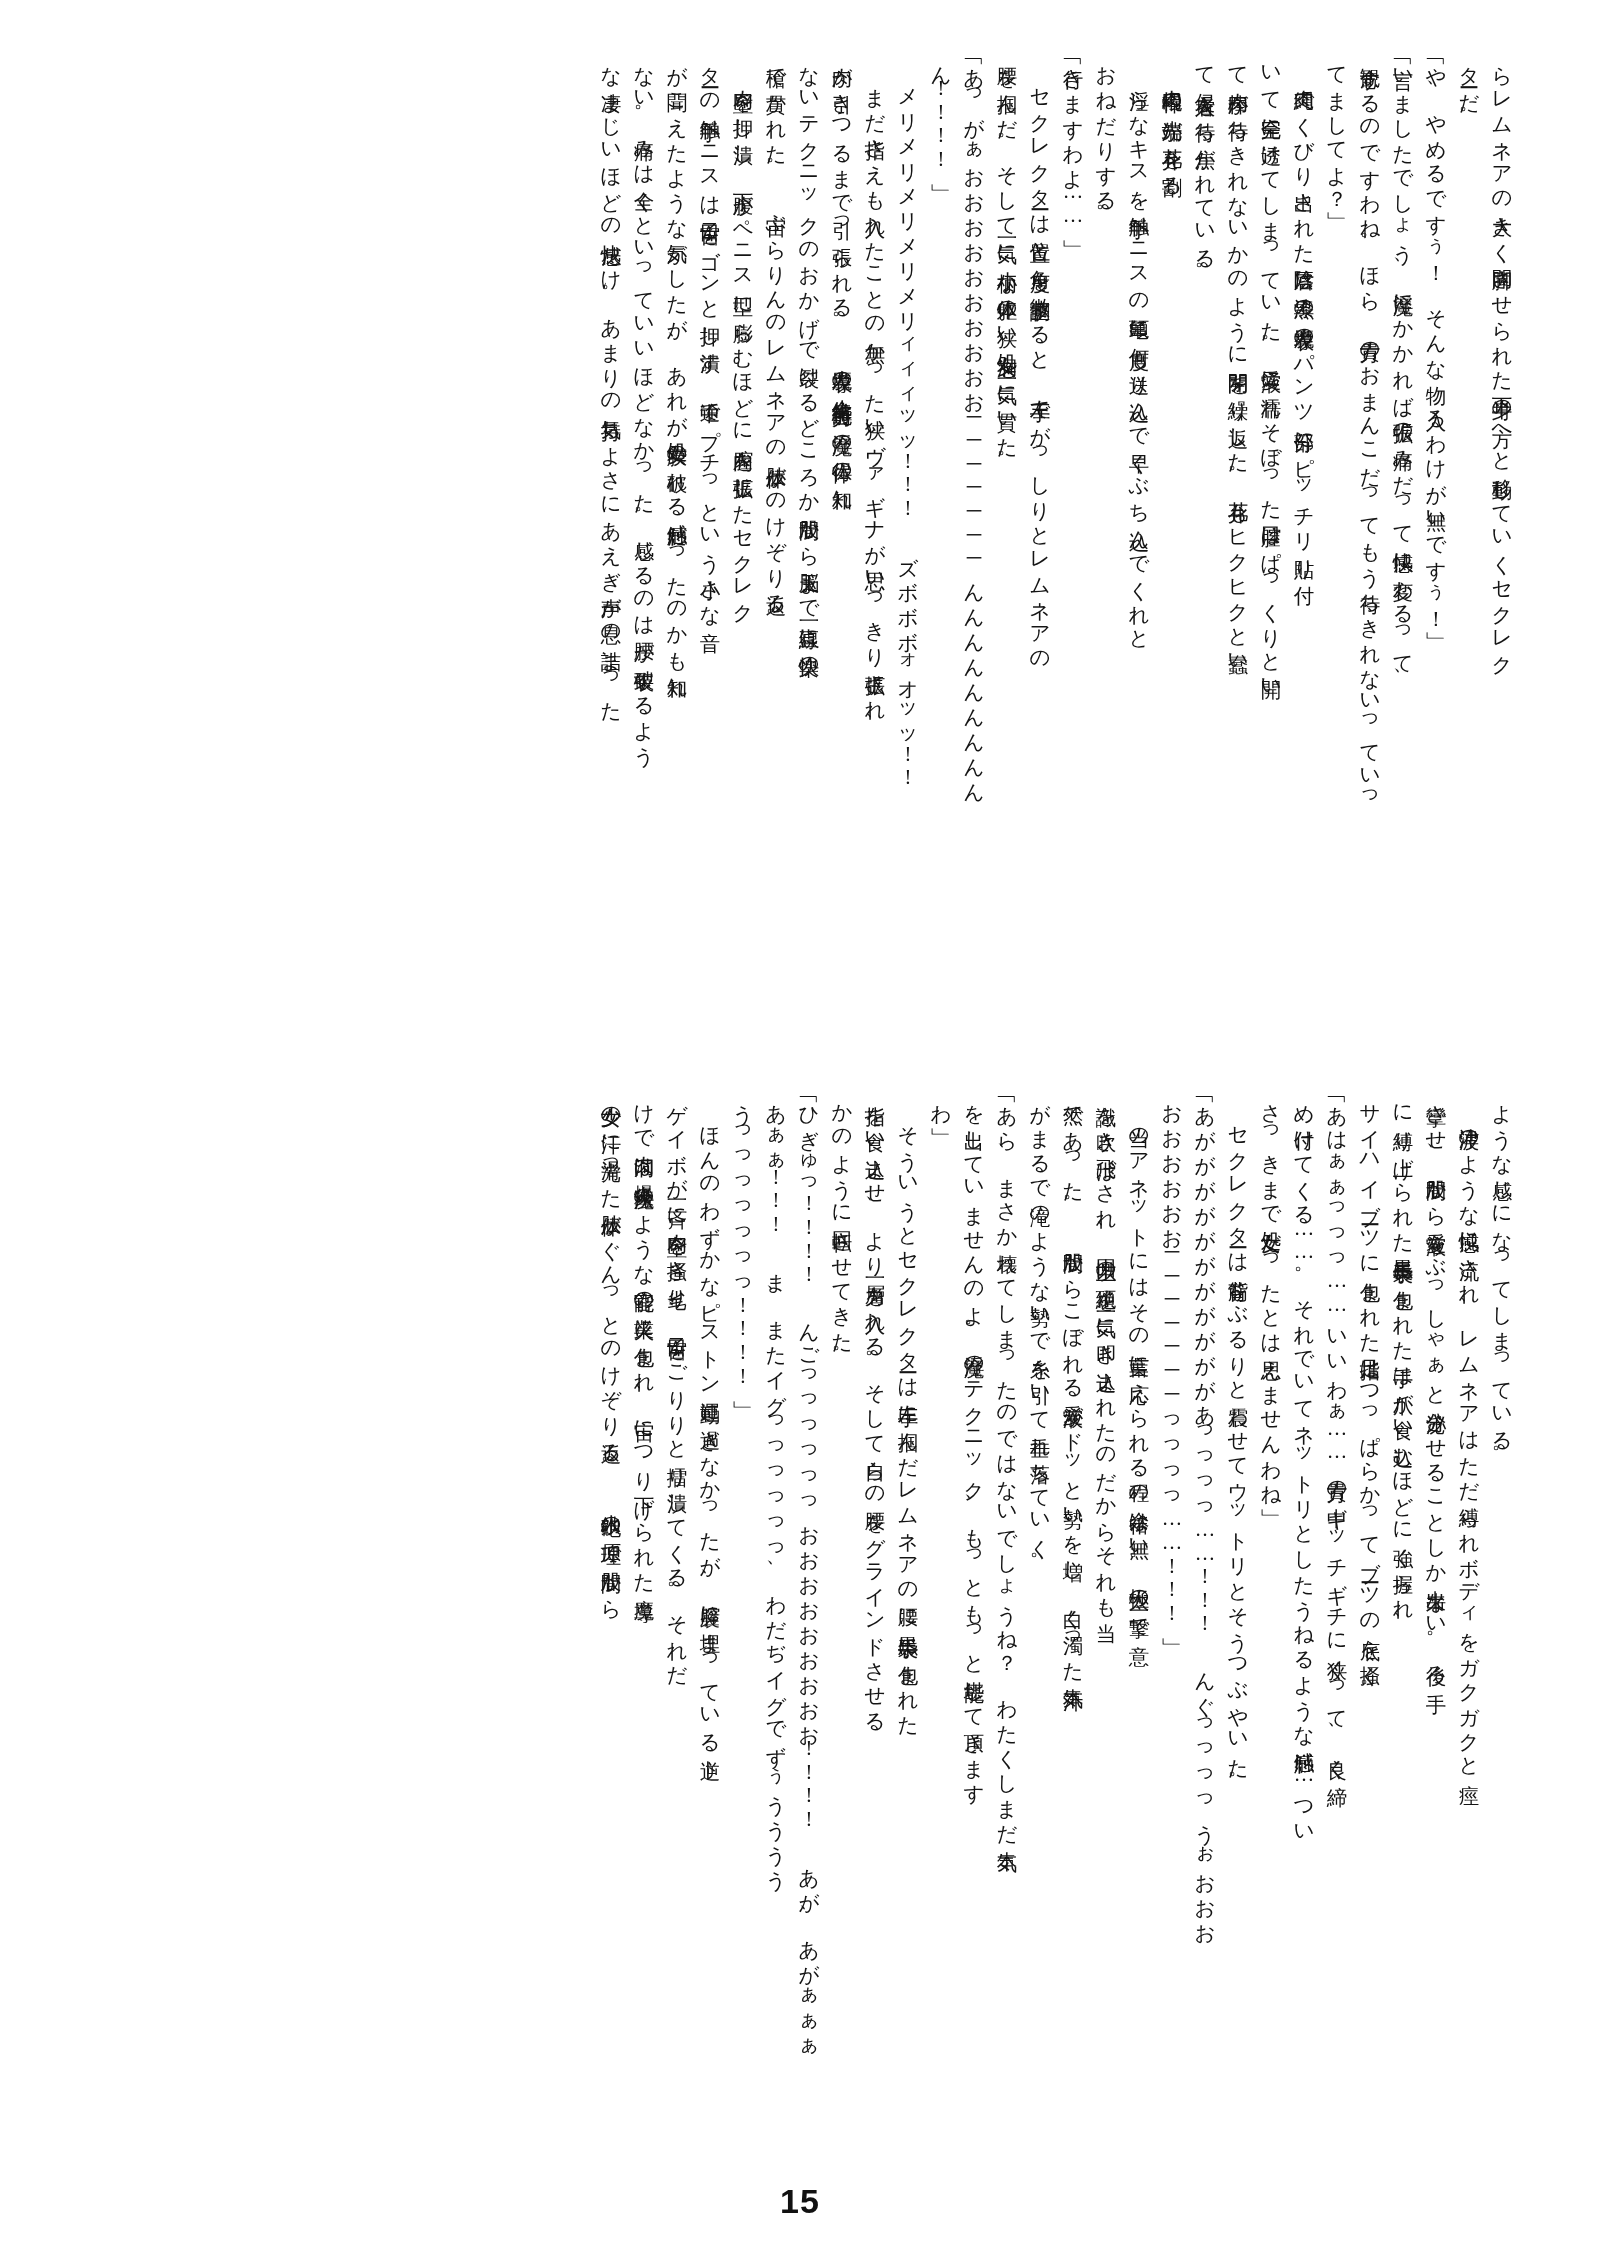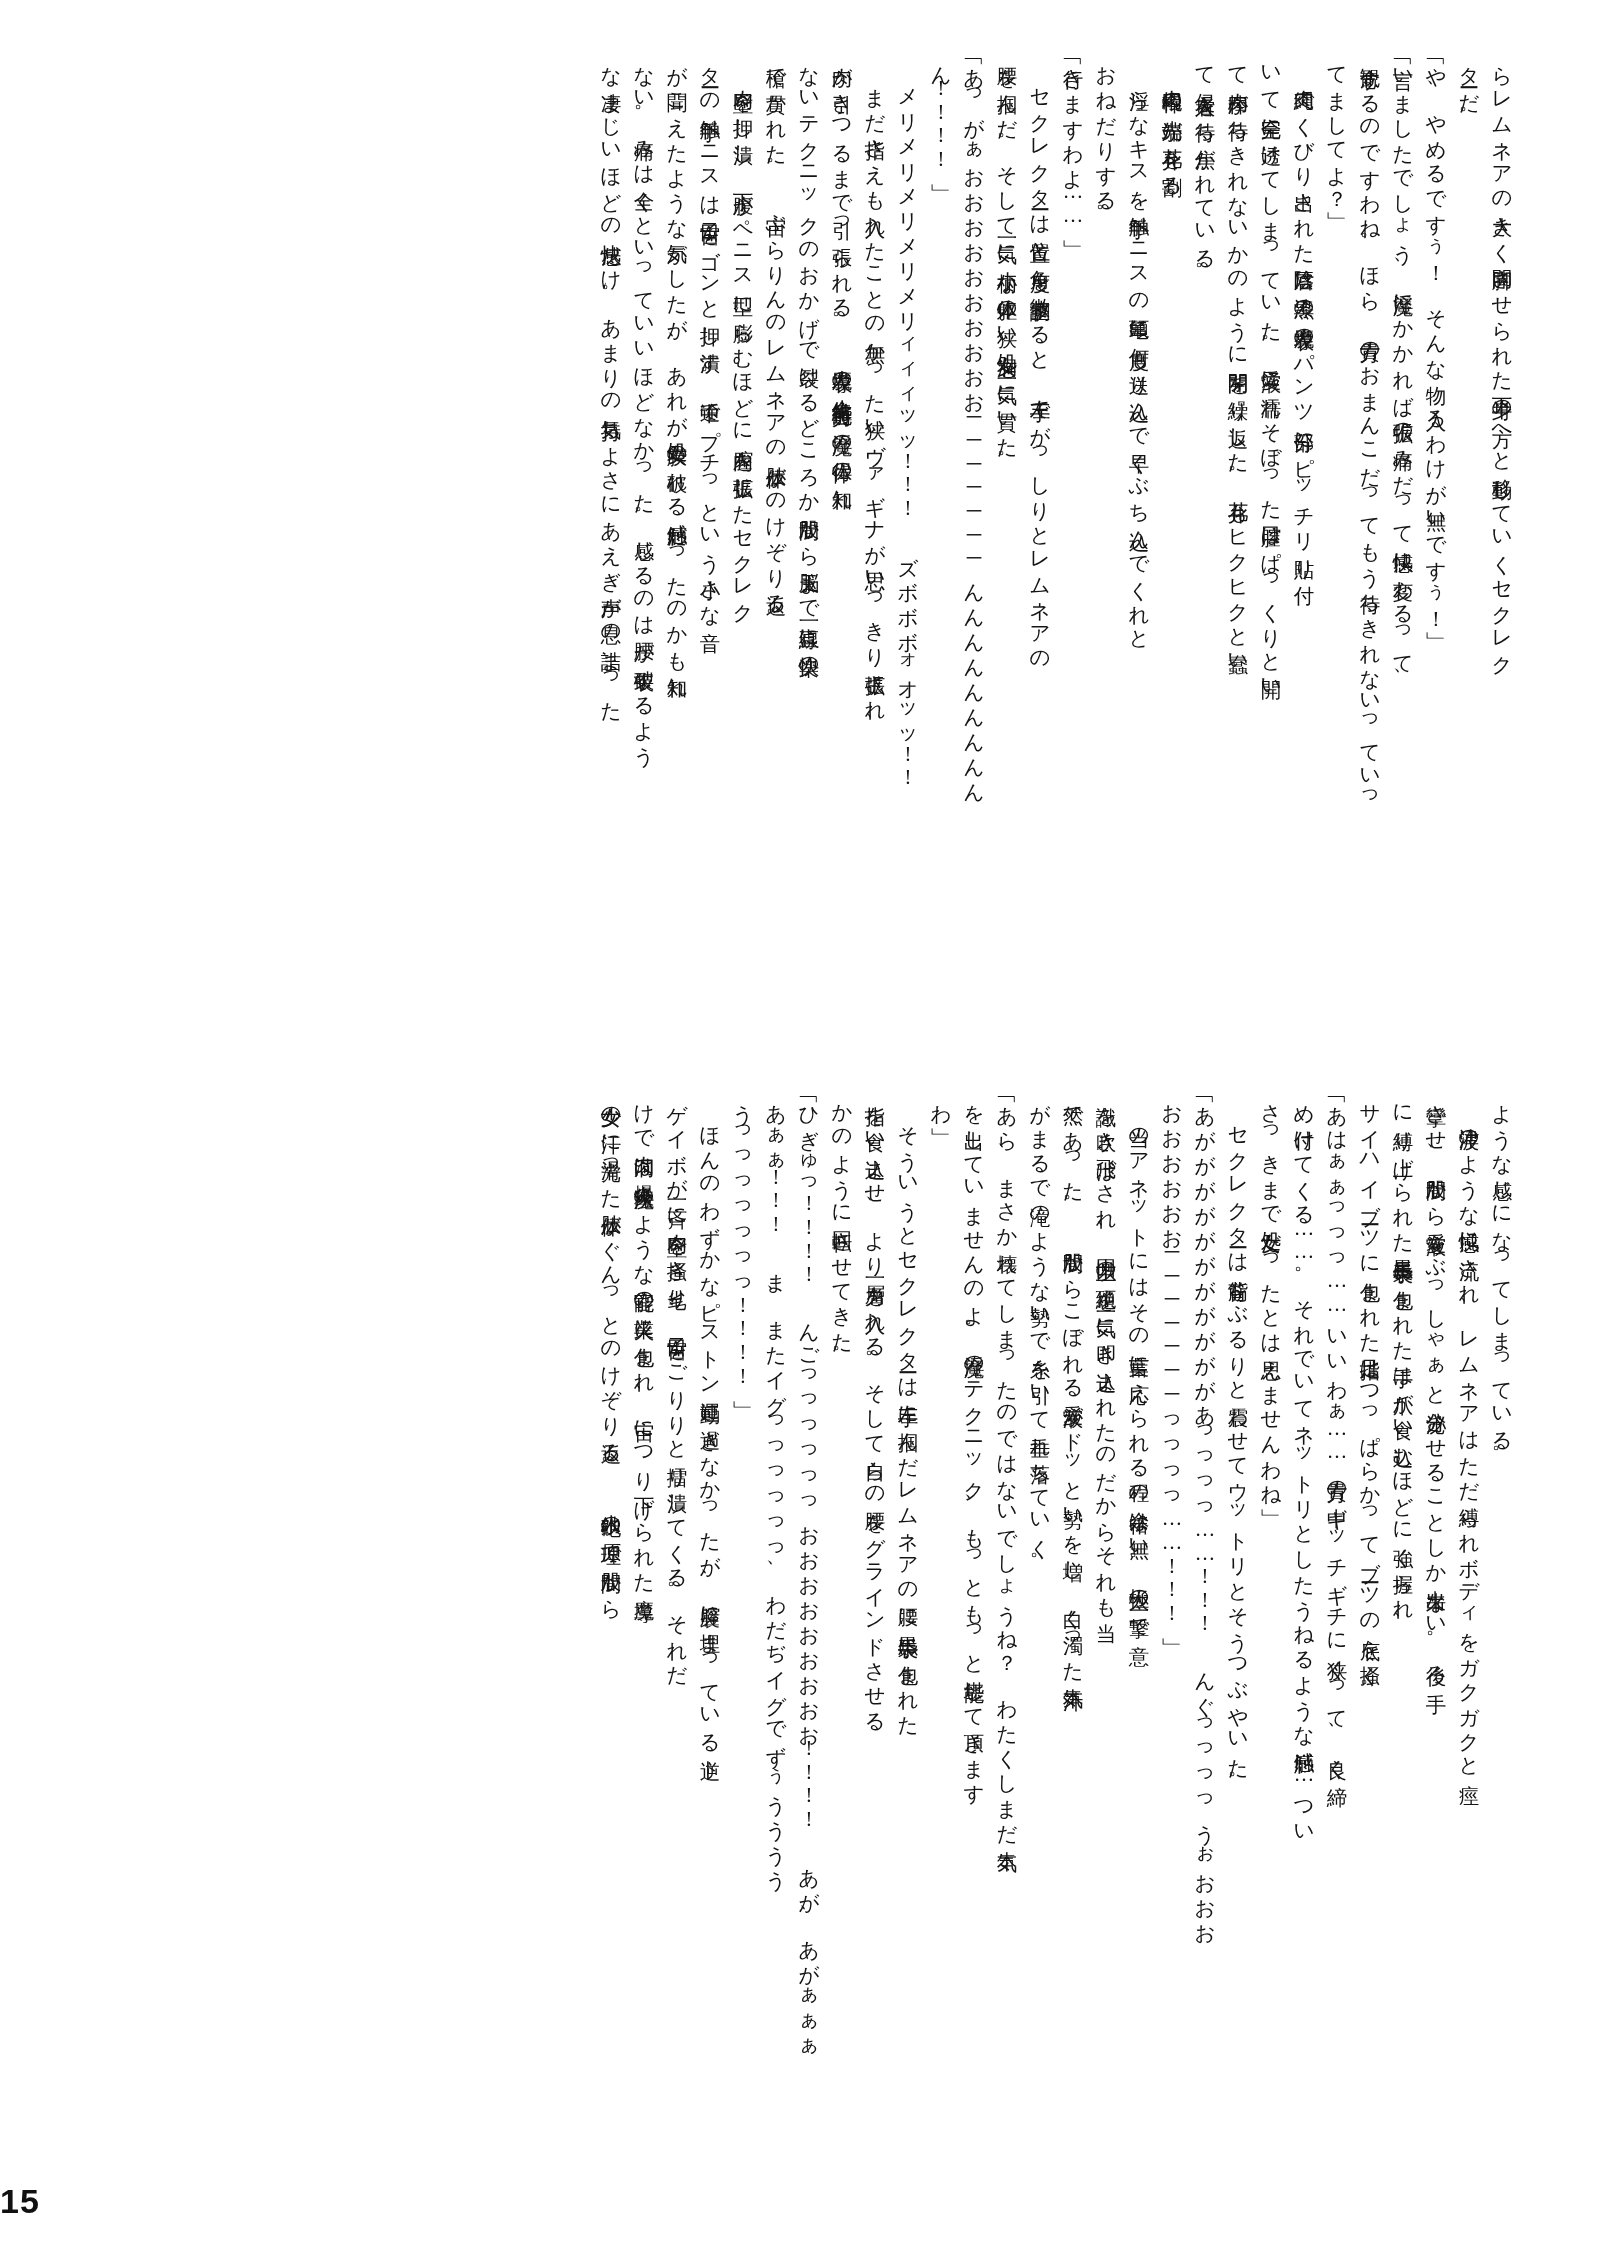--- a/index.html
+++ b/index.html
@@ -51,21 +51,21 @@
     height: 1020px;
     display: flex;
     flex-direction: row-reverse;
     align-items: flex-start;
   }
   .page-number {
     position: absolute;
     bottom: 38px;
     left: 0;
     width: 100%;
-    text-align: left;
+    text-align: center;
     font-size: 34px;
     font-weight: bold;
     font-family: "Liberation Sans", sans-serif;
     color: #111111;
     letter-spacing: 1px;
   }
 </style>
 </head>
 <body>
 

